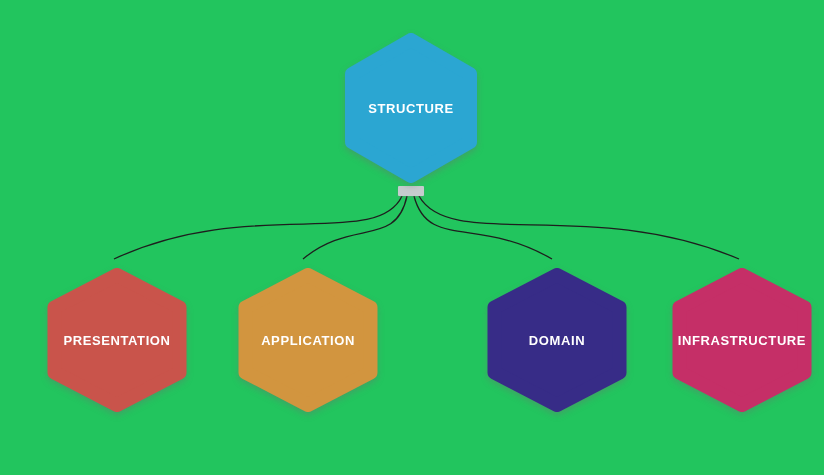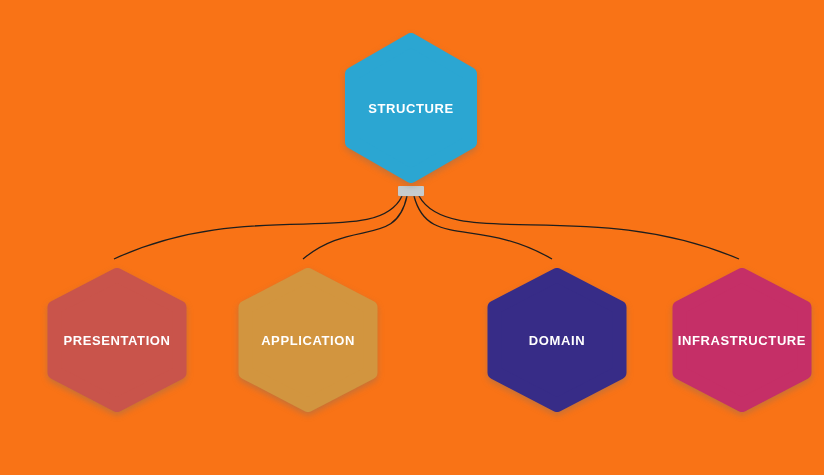--- a/index.html
+++ b/index.html
@@ -4,21 +4,21 @@
 <style>
   html, body {
     margin: 0;
     padding: 0;
     background: #ffffff;
   }
   .stage {
     position: relative;
     width: 824px;
     height: 475px;
-    background: #f97316;
+    background: #22c55e;
     overflow: hidden;
     font-family: "Liberation Sans", sans-serif;
   }
   svg { display: block; }
   .hex {
     stroke-width: 14px;
     stroke-linejoin: round;
     filter: drop-shadow(0 3px 3px rgba(110,110,110,0.38));
   }
   .hex-label {

